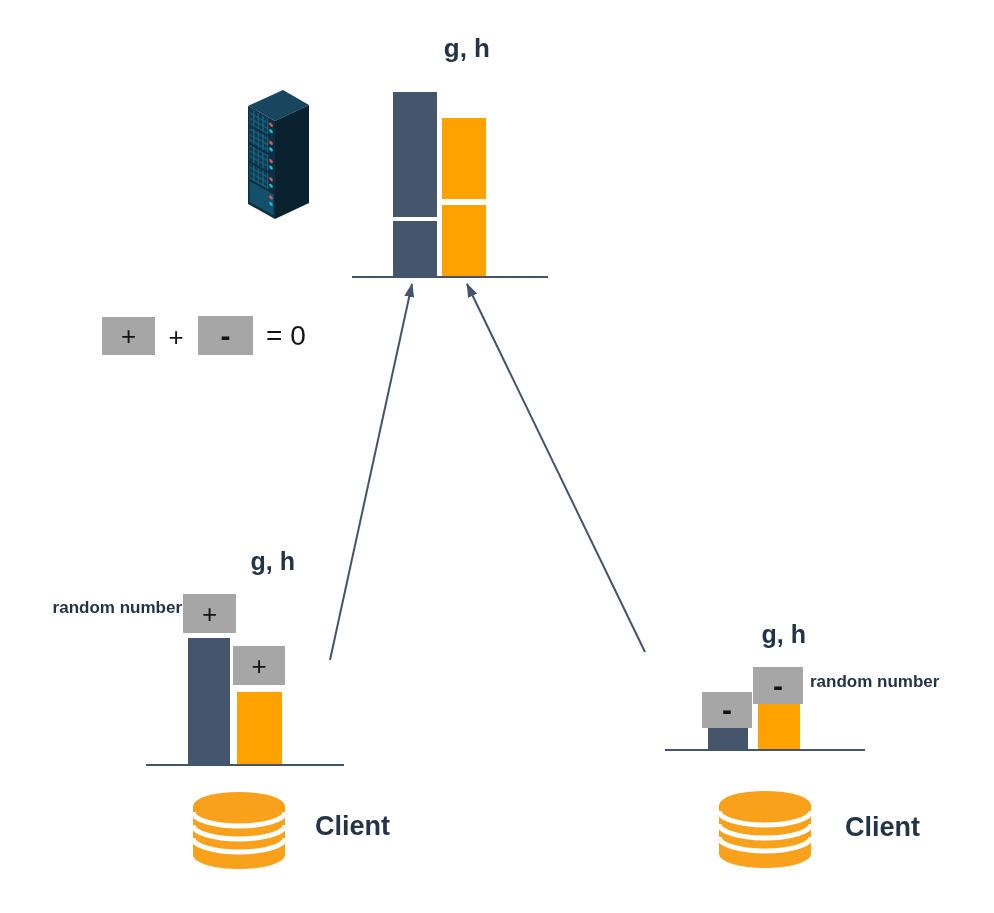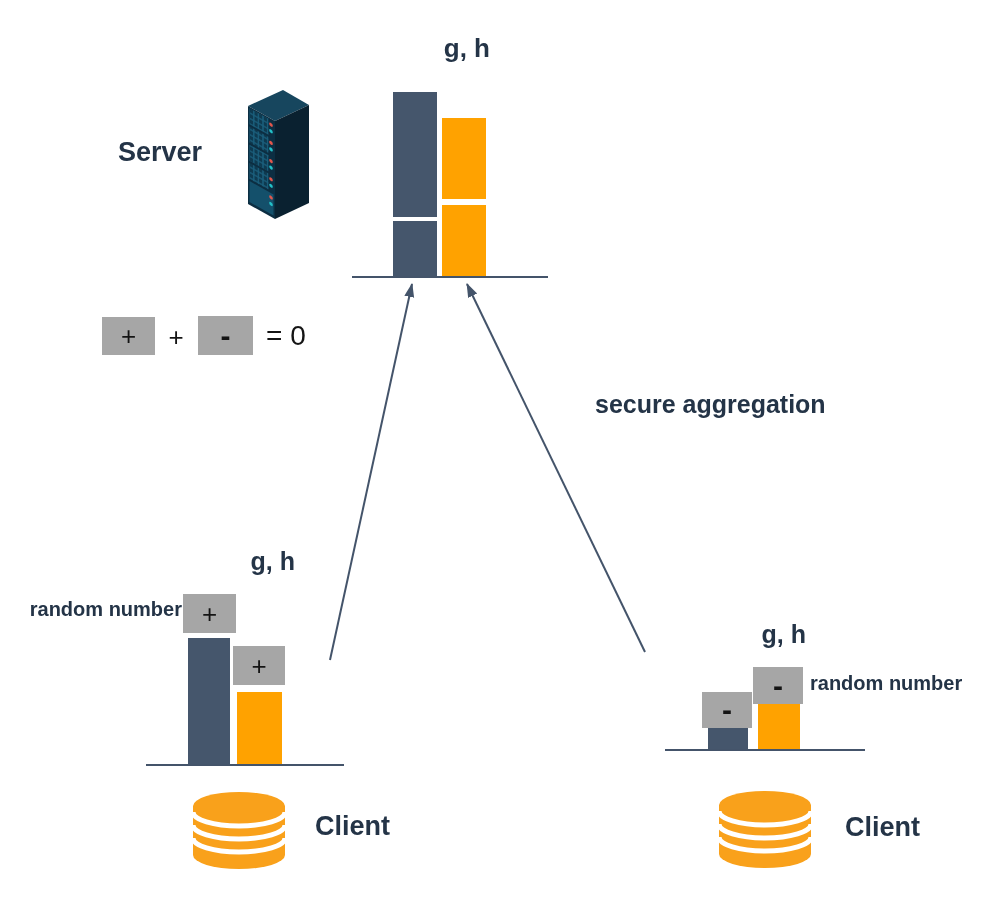--- a/index.html
+++ b/index.html
@@ -4,42 +4,41 @@
 <style>
   html,body{margin:0;padding:0;background:#ffffff;}
   #canvas{
     position:relative;width:994px;height:913px;background:#ffffff;overflow:hidden;
     font-family:"Liberation Sans", sans-serif;color:#243447;
   }
   .abs{position:absolute;}
   .heading{font-weight:bold;color:#243447;}
   .gh{font-size:26px;text-align:right;}
   .entity{font-size:27px;}
-  .rn{font-size:20px;font-weight:bold;color:#243447;}
+  .rn{font-size:17px;font-weight:bold;color:#243447;}
   .bar-navy{background:#45566C;}
   .bar-orange{background:#FFA200;}
   .mask{
     background:#A6A6A6;color:#141414;display:flex;align-items:center;justify-content:center;
     font-size:26px;line-height:1;
   }
   .mask .minus{font-weight:bold;font-size:30px;line-height:0.6;}
   .axis{background:#44546A;height:2px;}
   .eq-op{font-size:26px;color:#141414;text-align:center;}
   .eq-res{font-size:28px;color:#141414;}
   .agg{font-size:25px;}
   svg{display:block;}
 </style>
 </head>
 <body>
 
 <div id="canvas">
 
   <div class="abs heading gh" style="left:390px;top:33px;width:100px;">g, h</div>
 
-  <div class="abs heading entity" style="left:98px;top:137px;width:124px;text-align:center;">Server</div>
 
   <svg class="abs" style="left:240px;top:86px;" width="76" height="136" viewBox="0 0 76 136" aria-hidden="true">
     <defs>
       <pattern id="rackcells" width="4.6" height="5.4" patternUnits="userSpaceOnUse">
         <rect width="4.6" height="5.4" fill="#1A5E7C"></rect>
         <rect x="0.7" y="0.7" width="3.2" height="4" fill="#0E3A50"></rect>
       </pattern>
     </defs>
     <polygon points="43,4 69,19 35,35 8,20" fill="#17465E"></polygon>
     <polygon points="35,35 69,19 69,117 35,133" fill="#0A2130"></polygon>
@@ -81,21 +80,20 @@
   <svg class="abs" style="left:0;top:0;pointer-events:none;" width="994" height="913" viewBox="0 0 994 913" aria-hidden="true">
     <defs>
       <marker id="ah" markerWidth="8" markerHeight="6" refX="6.5" refY="2.5" orient="auto" markerUnits="strokeWidth">
         <path d="M0,0 L7,2.5 L0,5 Z" fill="#44546A"></path>
       </marker>
     </defs>
     <line x1="330" y1="660" x2="412" y2="284" stroke="#44546A" stroke-width="2" marker-end="url(#ah)"></line>
     <line x1="645" y1="652" x2="467" y2="284" stroke="#44546A" stroke-width="2" marker-end="url(#ah)"></line>
   </svg>
 
-  <div class="abs heading agg" style="left:595px;top:390px;">secure aggregation</div>
 
   <div class="abs heading gh" style="left:195px;top:547px;width:100px;font-size:25px;">g, h</div>
 
   <div class="abs rn" style="left:4px;top:598px;width:178px;text-align:right;">random number</div>
 
   <div class="abs mask" style="left:183px;top:594px;width:53px;height:39px;">
     <span>+</span>
   </div>
   <div class="abs bar-navy" style="left:188px;top:638px;width:42px;height:127px;"></div>
   <div class="abs mask" style="left:233px;top:646px;width:52px;height:39px;">

